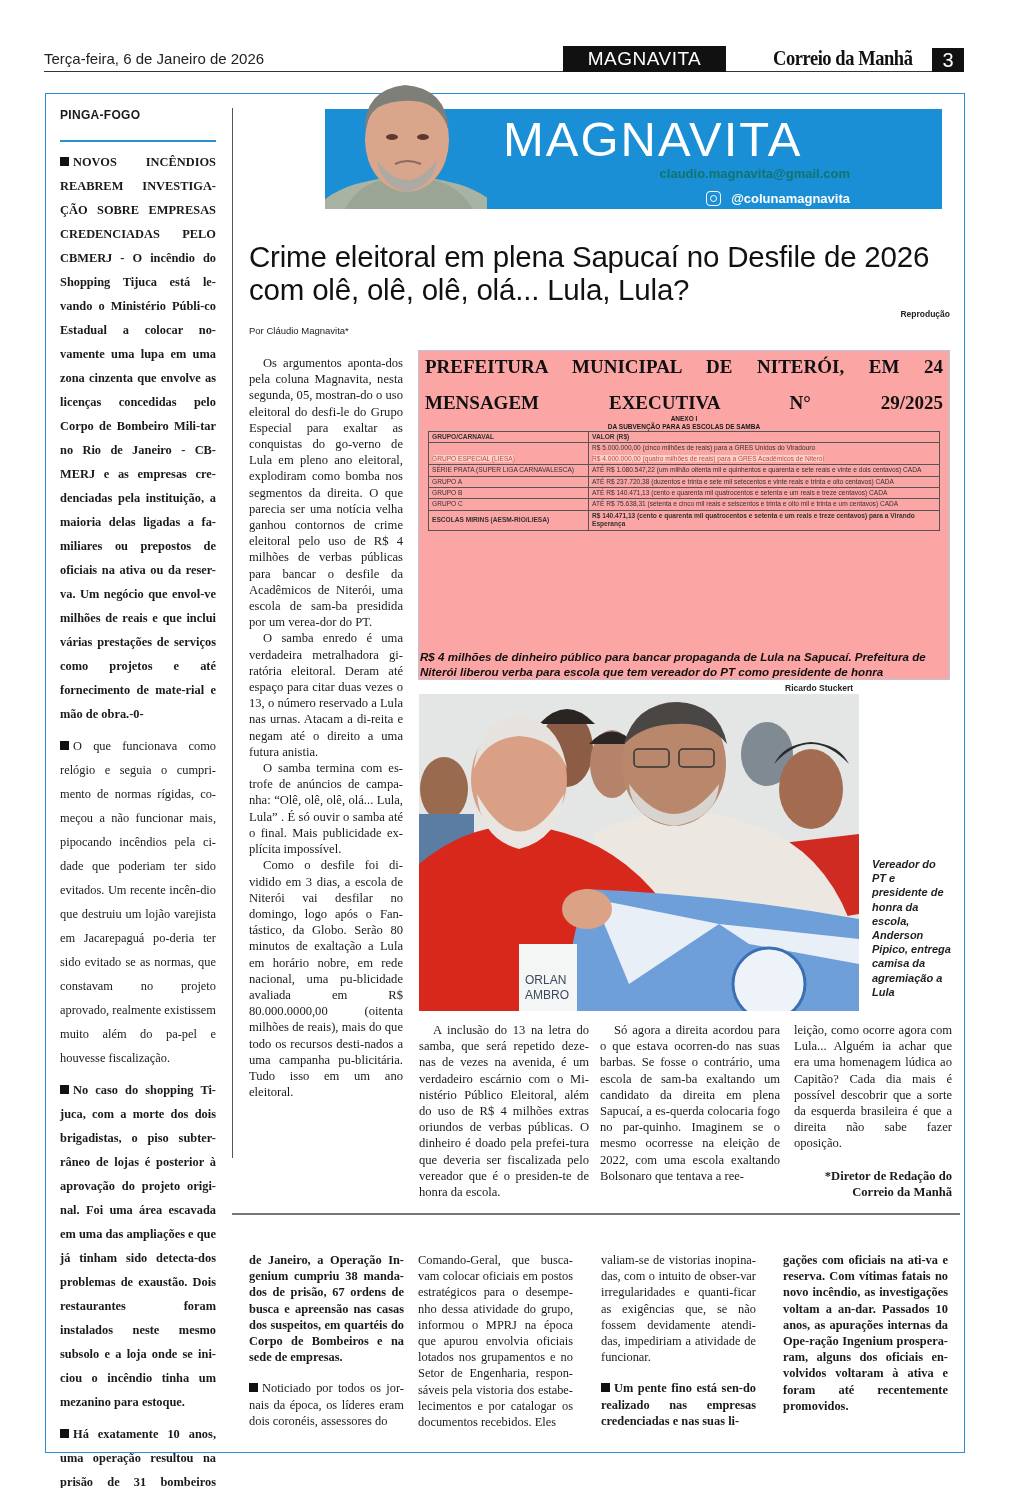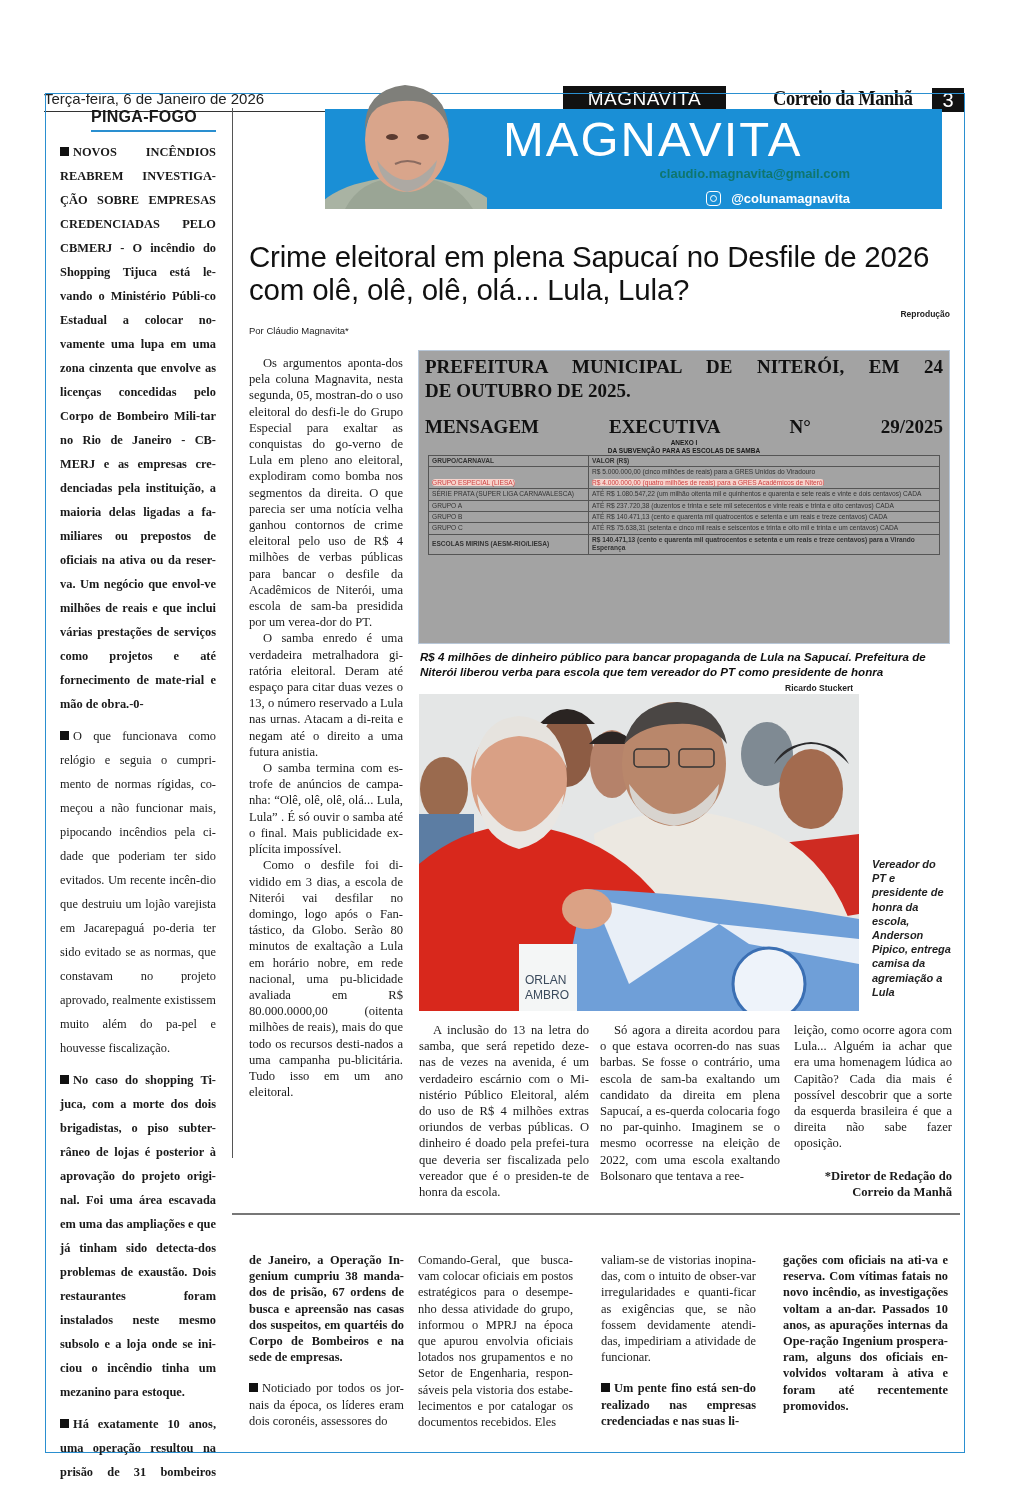--- a/index.html
+++ b/index.html
@@ -1,31 +1,31 @@
 <!DOCTYPE html>
 <html><head>
 <meta charset="utf-8">
 <style>
   * { box-sizing: border-box; margin: 0; padding: 0; }
   html, body { width: 1010px; height: 1488px; background: #ffffff; overflow: hidden; }
   body { position: relative; font-family: "Liberation Serif", "DejaVu Serif", serif; color: #1a1a1a; }
 
   
-  .topbar { position: absolute; left: 44px; top: 46px; width: 920px; height: 26px; border-bottom: 1.5px solid #333; margin-top: 40px; }
+  .topbar { position: absolute; left: 44px; top: 46px; width: 920px; height: 26px; border-bottom: 1.5px solid #333; }
   .date { position: absolute; left: 0; top: 4px; font-family: "Liberation Sans", sans-serif; font-size: 15px; color: #222; }
   .section-tag { position: absolute; left: 519px; top: 0; width: 163px; height: 26px; background: #111; color: #fff; font-family: "Liberation Sans", sans-serif; font-size: 19px; text-align: center; line-height: 26px; letter-spacing: 0.5px; }
   .paper-name { position: absolute; left: 729px; top: 0px; font-family: "Liberation Serif", serif; font-weight: bold; font-size: 21px; letter-spacing: -0.5px; transform: scaleX(0.88); transform-origin: left; color: #111; }
   .page-num { position: absolute; left: 888px; top: 2px; width: 32px; height: 24px; background: #111; color: #fff; font-family: "Liberation Sans", sans-serif; font-size: 20px; text-align: center; line-height: 24px; }
 
   
   .frame { position: absolute; left: 45px; top: 93px; width: 920px; height: 1360px; border: 1.5px solid #2a8fd0; }
 
   
   .pinga { position: absolute; left: 60px; top: 108px; width: 156px; }
-  .pinga h2 { font-family: "Liberation Sans", sans-serif; font-weight: bold; font-size: 16px; letter-spacing: 0.3px; padding-bottom: 4px; border-bottom: 2.5px solid #2a8fd0; margin-left: 31px; }
+  .pinga h2 { font-family: "Liberation Sans", sans-serif; font-weight: bold; font-size: 12px; letter-spacing: 0.3px; padding-bottom: 18px; border-bottom: 2.5px solid #2a8fd0; }
   .pinga p { font-size: 12.4px; line-height: 24px; text-align: justify; margin-top: 8px; hyphens: manual; }
   .pinga p.b { font-weight: bold; }
   .sq { display: inline-block; width: 9px; height: 9px; background: #111; margin-right: 4px; vertical-align: 0px; }
   .vrule { position: absolute; left: 232px; top: 108px; width: 1px; height: 1050px; background: #555; }
 
   
   .banner { position: absolute; left: 325px; top: 109px; width: 617px; height: 100px; background: #1a8fd6; }
   .portrait { position: absolute; left: 325px; top: 82px; width: 162px; height: 127px; overflow: hidden; }
   .banner-title { position: absolute; left: 503px; top: 111px; color: #fff; font-family: "Liberation Sans", sans-serif; font-size: 49px; letter-spacing: 2px; font-weight: normal; }
   .banner-email { position: absolute; right: 160px; top: 166px; color: #0f766e; font-family: "Liberation Sans", sans-serif; font-weight: bold; font-size: 13px; text-align: right; }
@@ -37,21 +37,21 @@
   .headline { position: absolute; left: 249px; top: 240px; width: 700px; font-family: "Liberation Sans", sans-serif; font-size: 29.5px; line-height: 33px; color: #111; font-weight: normal; letter-spacing: -0.2px; }
   .byline { position: absolute; left: 249px; top: 325px; font-family: "Liberation Sans", sans-serif; font-size: 9.5px; color: #222; }
   .credit { position: absolute; font-family: "Liberation Sans", sans-serif; font-size: 8.5px; font-weight: bold; color: #222; }
 
   
   .col1 { position: absolute; left: 249px; top: 355px; width: 154px; }
   .body-text { font-size: 12.6px; line-height: 16.2px; text-align: justify; }
   .body-text p { text-indent: 14px; }
 
   
-  .doc { position: absolute; left: 418px; top: 350px; width: 532px; height: 294px; border: 1px solid #b8c7d8; background: #a3a3a3; padding: 4px 6px; }
+  .doc { position: absolute; left: 418px; top: 350px; width: 532px; height: 330px; border: 1px solid #b8c7d8; background: #fca5a5; padding: 4px 6px; }
   .doc-line { font-family: "Liberation Serif", serif; font-weight: bold; font-size: 19px; line-height: 24px; color: #111; text-align: justify; text-align-last: justify; }
   .doc-line.l { text-align-last: left; }
   .doc .gap { height: 6px; }
   .annex { font-family: "Liberation Sans", sans-serif; font-size: 6.5px; font-weight: bold; text-align: center; line-height: 8px; }
   table.sub { width: 512px; margin-left: 3px; border-collapse: collapse; font-family: "Liberation Sans", sans-serif; font-size: 6.6px; color: #333; }
   table.sub td { border: 1px solid #555; padding: 1px 3px; vertical-align: middle; line-height: 8.4px; }
   table.sub td:first-child { width: 160px; }
   table.sub .h { font-weight: bold; }
   .hl { background: #f7d3cc; color: #c44; border-radius: 4px; }
 
@@ -123,21 +123,20 @@
 
 <div class="col1 body-text" id="col1">
     <p>Os argumentos aponta-dos pela coluna Magnavita, nesta segunda, 05, mostran-do o uso eleitoral do desfi-le do Grupo Especial para exaltar as conquistas do go-verno de Lula em pleno ano eleitoral, explodiram como bomba nos segmentos da direita. O que parecia ser uma notícia velha ganhou contornos de crime eleitoral pelo uso de R$ 4 milhões de verbas públicas para bancar o desfile da Acadêmicos de Niterói, uma escola de sam-ba presidida por um verea-dor do PT.</p>
     <p>O samba enredo é uma verdadeira metralhadora gi-ratória eleitoral. Deram até espaço para citar duas vezes o 13, o número reservado a Lula nas urnas. Atacam a di-reita e negam até o direito a uma futura anistia.</p>
     <p>O samba termina com es-trofe de anúncios de campa-nha: “Olê, olê, olê, olá... Lula, Lula” . É só ouvir o samba até o final. Mais publicidade ex-plícita impossível.</p>
     <p>Como o desfile foi di-vidido em 3 dias, a escola de Niterói vai desfilar no domingo, logo após o Fan-tástico, da Globo. Serão 80 minutos de exaltação a Lula em horário nobre, em rede nacional, uma pu-blicidade avaliada em R$ 80.000.0000,00 (oitenta milhões de reais), mais do que todo os recursos desti-nados a uma campanha pu-blicitária. Tudo isso em um ano eleitoral.</p>
   </div>
 
 <div class="doc">
   <div class="doc-line">PREFEITURA MUNICIPAL DE NITERÓI, EM 24</div>
-  <div class="doc-line l">DE OUTUBRO DE 2025.</div>
   <div class="gap"></div>
   <div class="gap"></div>
   <div class="doc-line" style="text-align-last: justify;">MENSAGEM EXECUTIVA N° 29/2025</div>
   <div class="annex">ANEXO I</div>
   <div class="annex">DA SUBVENÇÃO PARA AS ESCOLAS DE SAMBA</div>
   <table class="sub">
     <thead>
       <tr>
         <td class="h">GRUPO/CARNAVAL</td>
         <td class="h">VALOR (R$)</td>

